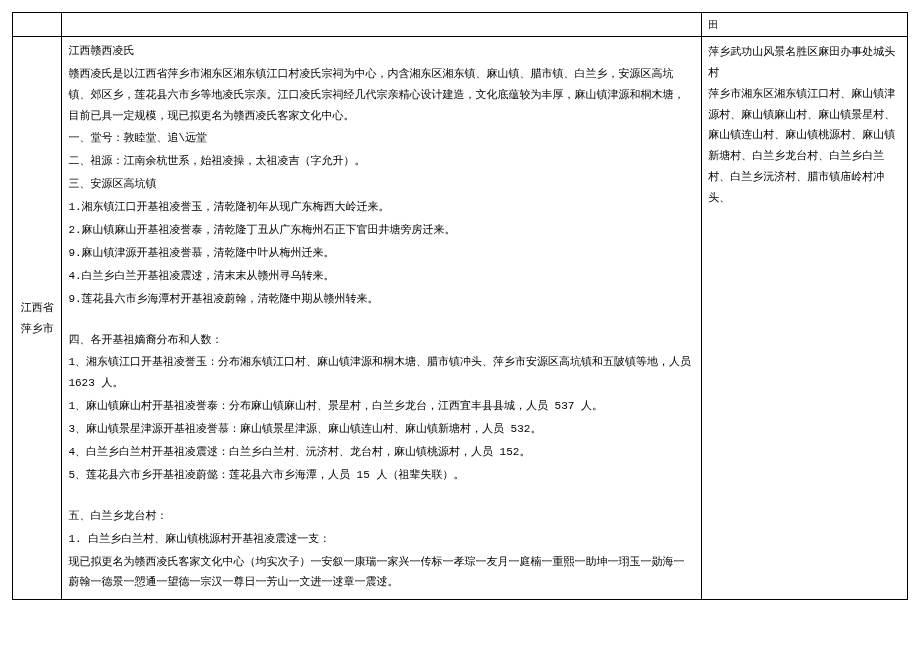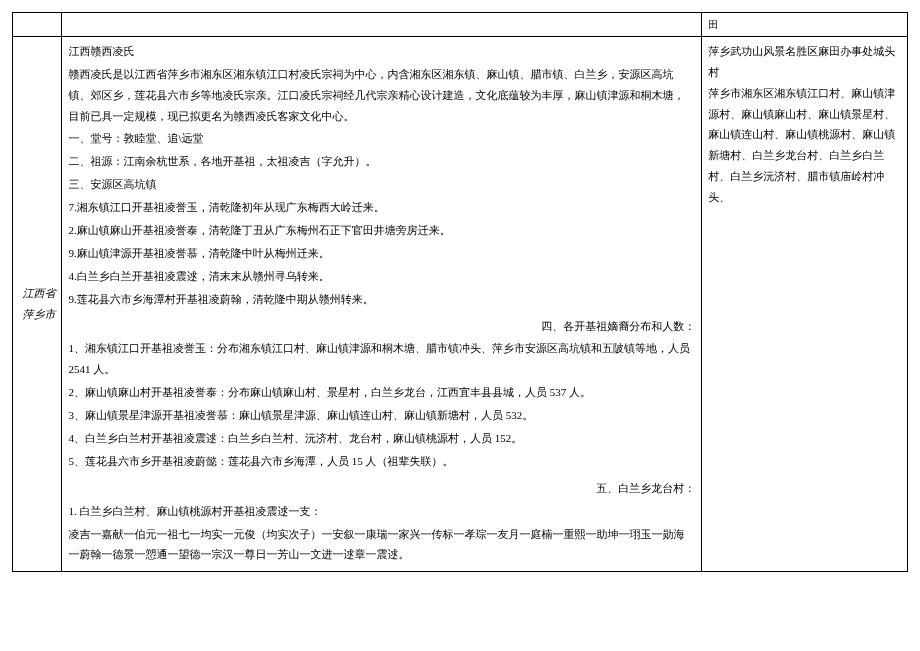--- a/index.html
+++ b/index.html
@@ -16,32 +16,32 @@
       width: 100%;
       table-layout: fixed;
     }
     td {
       border: 1px solid #000;
       vertical-align: top;
       padding: 4px 6px;
       line-height: 1.9;
       word-wrap: break-word;
     }
-    .col1 { width: 48px; text-align: right; vertical-align: middle; font-style: italic; }
-    .col2 { width: 622px; }
+    .col1 { width: 48px; text-align: center; vertical-align: middle; }
+    .col2 { width: 622px; font-family: Liberation Mono, monospace; }
     .col3 { width: 200px; }
     .row1 { height: 20px; }
     .row1 td { padding: 1px 6px; }
     .icon-grid {
       display: inline-block;
       font-size: 10px;
       line-height: 1;
     }
     .para { margin-bottom: 2px; }
-    .section-gap { margin-top: 6px; margin-bottom: 2px; text-align: right; }
+    .section-gap { margin-top: 20px; margin-bottom: 2px; }
   </style>
 </head>
 <body>
 
 <table>
   <tbody>
       <tr class="row1">
     <td class="col1"></td>
     <td class="col2"></td>
     <td class="col3">
@@ -49,36 +49,36 @@
     </td>
   </tr>
   <tr>
     <td class="col1">
       <div>江西省萍乡市</div>
     </td>
     <td class="col2">
       <div class="para">江西赣西凌氏</div>
       <div class="para">赣西凌氏是以江西省萍乡市湘东区湘东镇江口村凌氏宗祠为中心，内含湘东区湘东镇、麻山镇、腊市镇、白兰乡，安源区高坑镇、郊区乡，莲花县六市乡等地凌氏宗亲。江口凌氏宗祠经几代宗亲精心设计建造，文化底蕴较为丰厚，麻山镇津源和桐木塘，目前已具一定规模，现已拟更名为赣西凌氏客家文化中心。</div>
       <div class="para">一、堂号：敦睦堂、追\远堂</div>
-      <div class="para">二、祖源：江南余杭世系，各地开基祖，太祖凌吉（字允升）。</div>
+      <div class="para">二、祖源：江南余杭世系，始祖凌操，太祖凌吉（字允升）。</div>
       <div class="para">三、安源区高坑镇</div>
-      <div class="para">7.湘东镇江口开基祖凌誉玉，清乾隆初年从现广东梅西大岭迁来。</div>
+      <div class="para">1.湘东镇江口开基祖凌誉玉，清乾隆初年从现广东梅西大岭迁来。</div>
       <div class="para">2.麻山镇麻山开基祖凌誉泰，清乾隆丁丑从广东梅州石正下官田井塘旁房迁来。</div>
       <div class="para">9.麻山镇津源开基祖凌誉慕，清乾隆中叶从梅州迁来。</div>
       <div class="para">4.白兰乡白兰开基祖凌震逑，清末末从赣州寻乌转来。</div>
       <div class="para">9.莲花县六市乡海潭村开基祖凌蔚翰，清乾隆中期从赣州转来。</div>
       <div class="para section-gap">四、各开基祖嫡裔分布和人数：</div>
-      <div class="para">1、湘东镇江口开基祖凌誉玉：分布湘东镇江口村、麻山镇津源和桐木塘、腊市镇冲头、萍乡市安源区高坑镇和五陂镇等地，人员 2541 人。</div>
-      <div class="para">2、麻山镇麻山村开基祖凌誉泰：分布麻山镇麻山村、景星村，白兰乡龙台，江西宜丰县县城，人员 537 人。</div>
+      <div class="para">1、湘东镇江口开基祖凌誉玉：分布湘东镇江口村、麻山镇津源和桐木塘、腊市镇冲头、萍乡市安源区高坑镇和五陂镇等地，人员 1623 人。</div>
+      <div class="para">1、麻山镇麻山村开基祖凌誉泰：分布麻山镇麻山村、景星村，白兰乡龙台，江西宜丰县县城，人员 537 人。</div>
       <div class="para">3、麻山镇景星津源开基祖凌誉慕：麻山镇景星津源、麻山镇连山村、麻山镇新塘村，人员 532。</div>
       <div class="para">4、白兰乡白兰村开基祖凌震逑：白兰乡白兰村、沅济村、龙台村，麻山镇桃源村，人员 152。</div>
       <div class="para">5、莲花县六市乡开基祖凌蔚懿：莲花县六市乡海潭，人员 15 人（祖辈失联）。</div>
       <div class="para section-gap">五、白兰乡龙台村：</div>
       <div class="para">1. 白兰乡白兰村、麻山镇桃源村开基祖凌震逑一支：</div>
-      <div class="para">凌吉一嘉献一伯元一祖七一均实一元俊（均实次子）一安叙一康瑞一家兴一传标一孝琮一友月一庭楠一重熙一助坤一珝玉一勋海一蔚翰一德景一愬通一望德一宗汉一尊日一芳山一文进一逑章一震逑。</div>
+      <div class="para">现已拟更名为赣西凌氏客家文化中心（均实次子）一安叙一康瑞一家兴一传标一孝琮一友月一庭楠一重熙一助坤一珝玉一勋海一蔚翰一德景一愬通一望德一宗汉一尊日一芳山一文进一逑章一震逑。</div>
     </td>
     <td class="col3">
       <div style="white-space: pre-line;">萍乡武功山风景名胜区麻田办事处城头村
 萍乡市湘东区湘东镇江口村、麻山镇津源村、麻山镇麻山村、麻山镇景星村、麻山镇连山村、麻山镇桃源村、麻山镇新塘村、白兰乡龙台村、白兰乡白兰村、白兰乡沅济村、腊市镇庙岭村冲头、</div>
     </td>
   </tr>
 </tbody>
   </table>
 
 </body></html>

